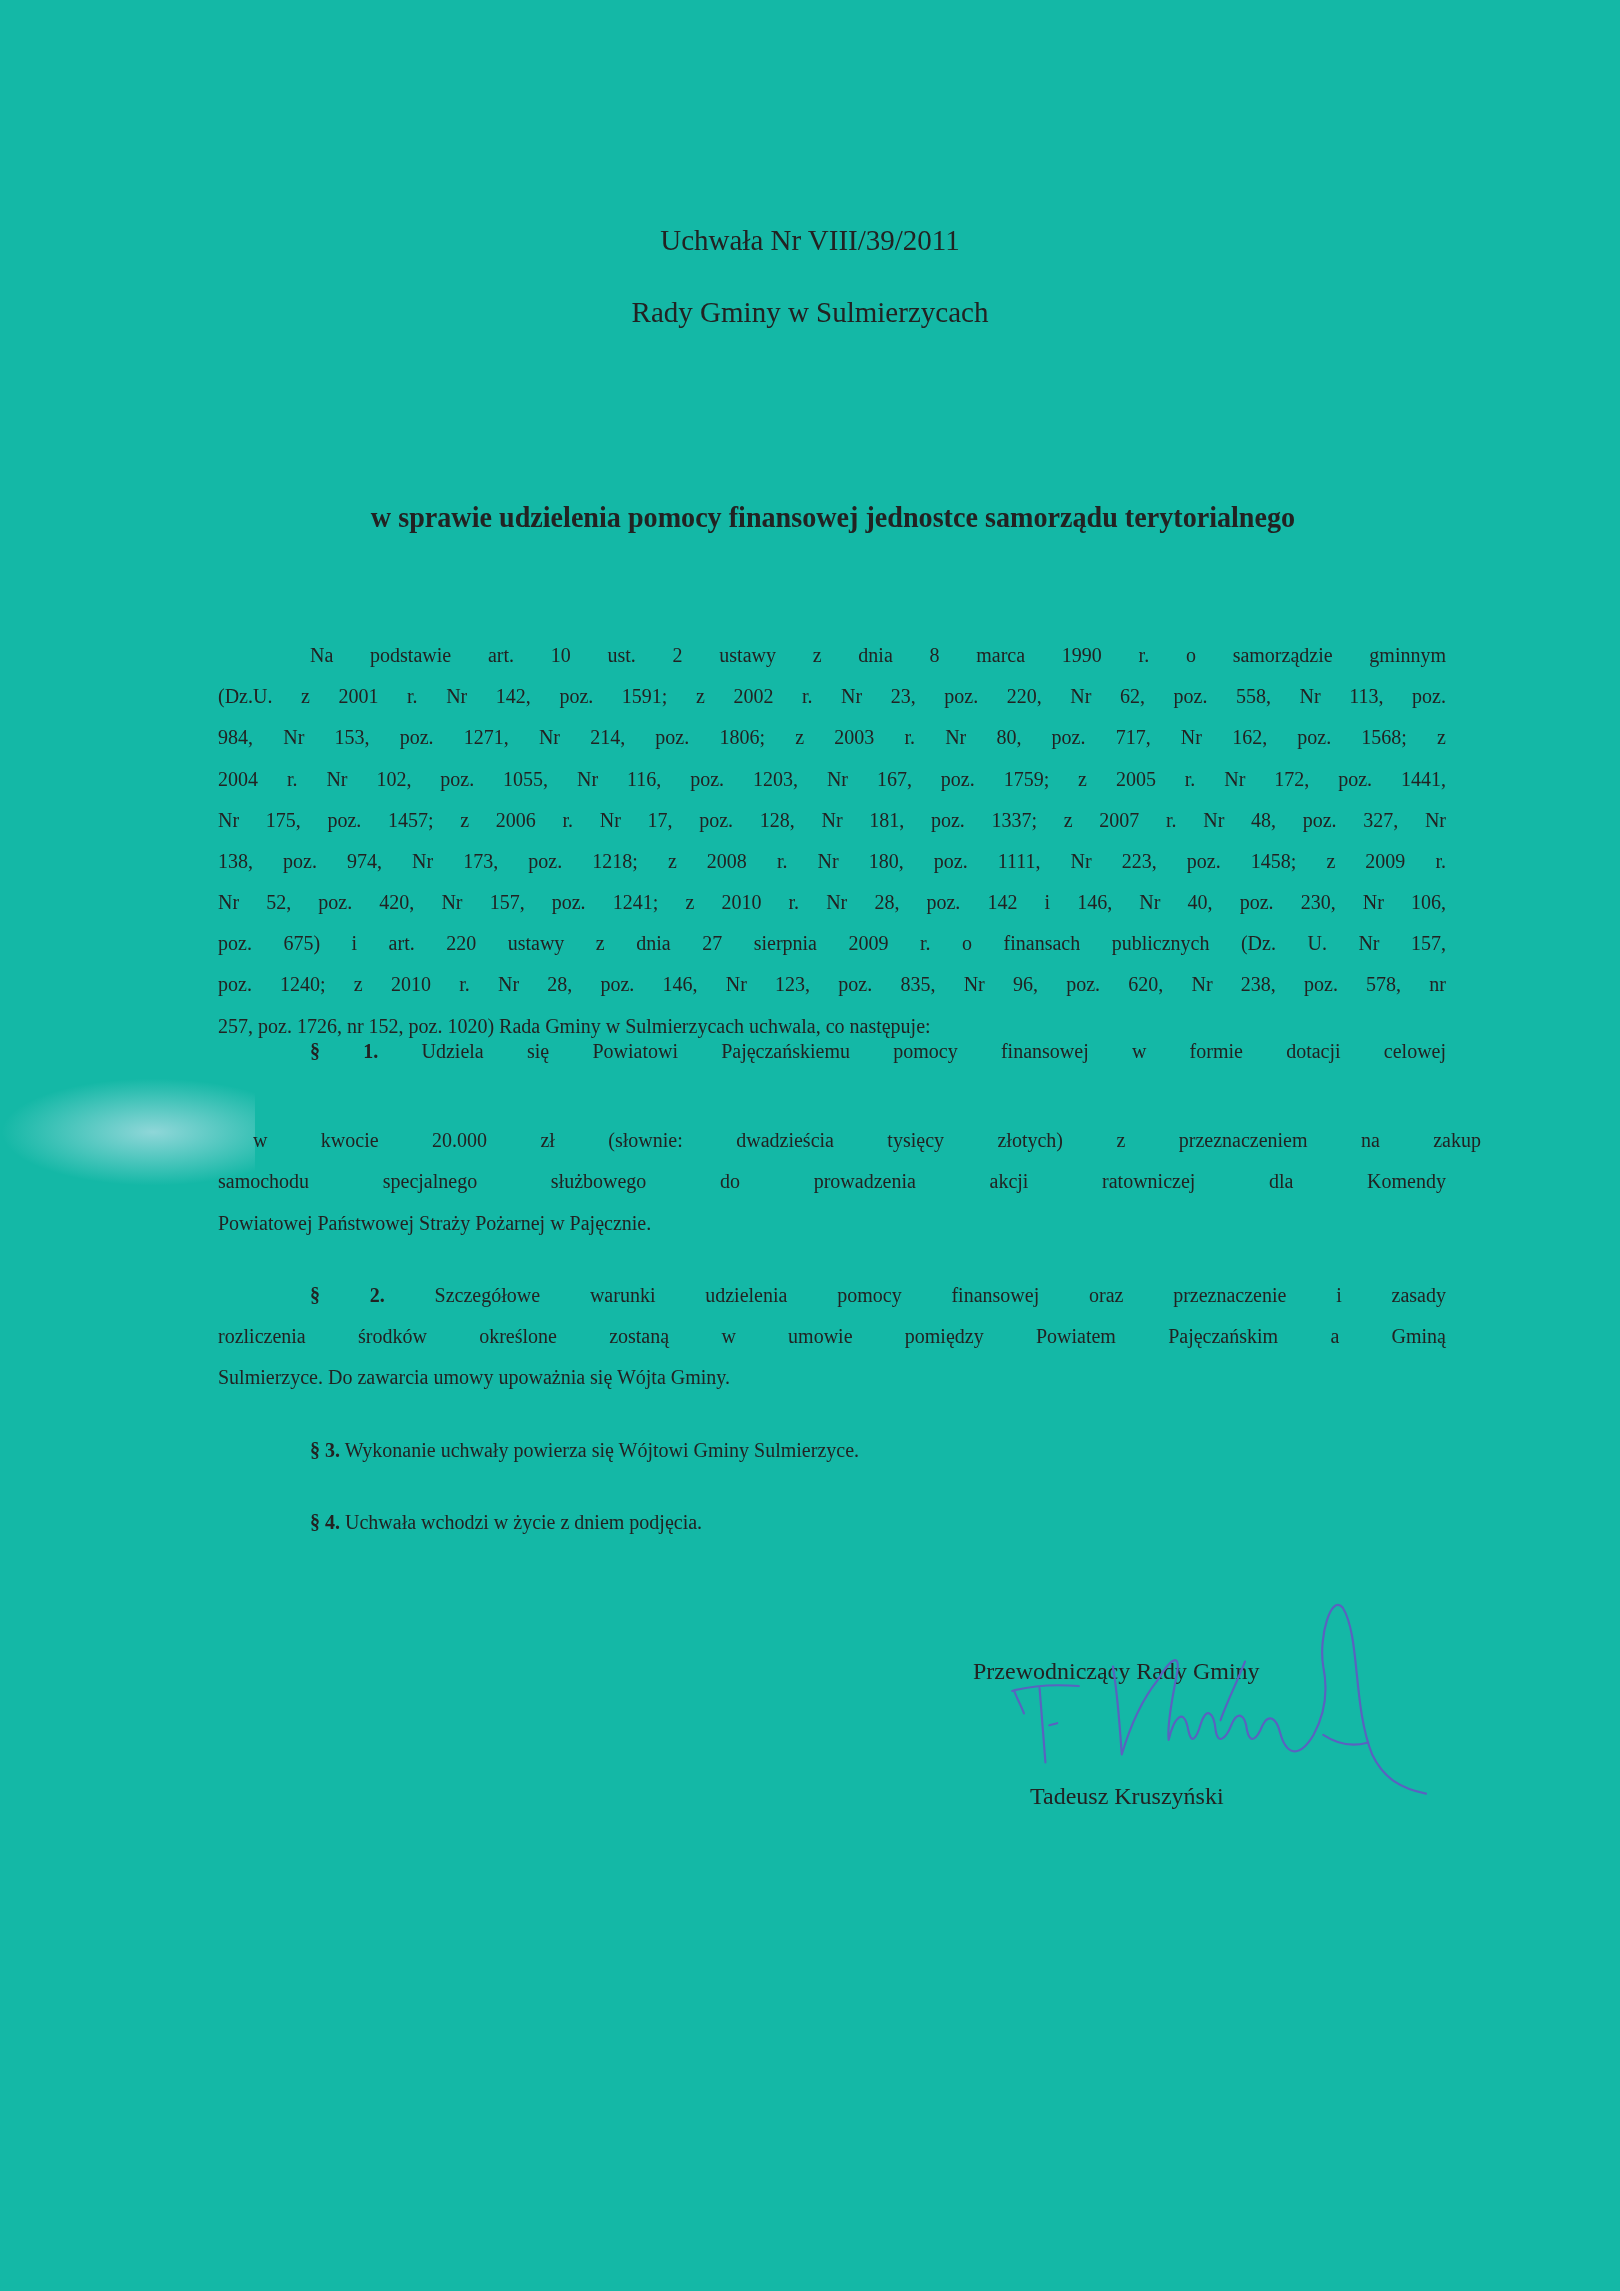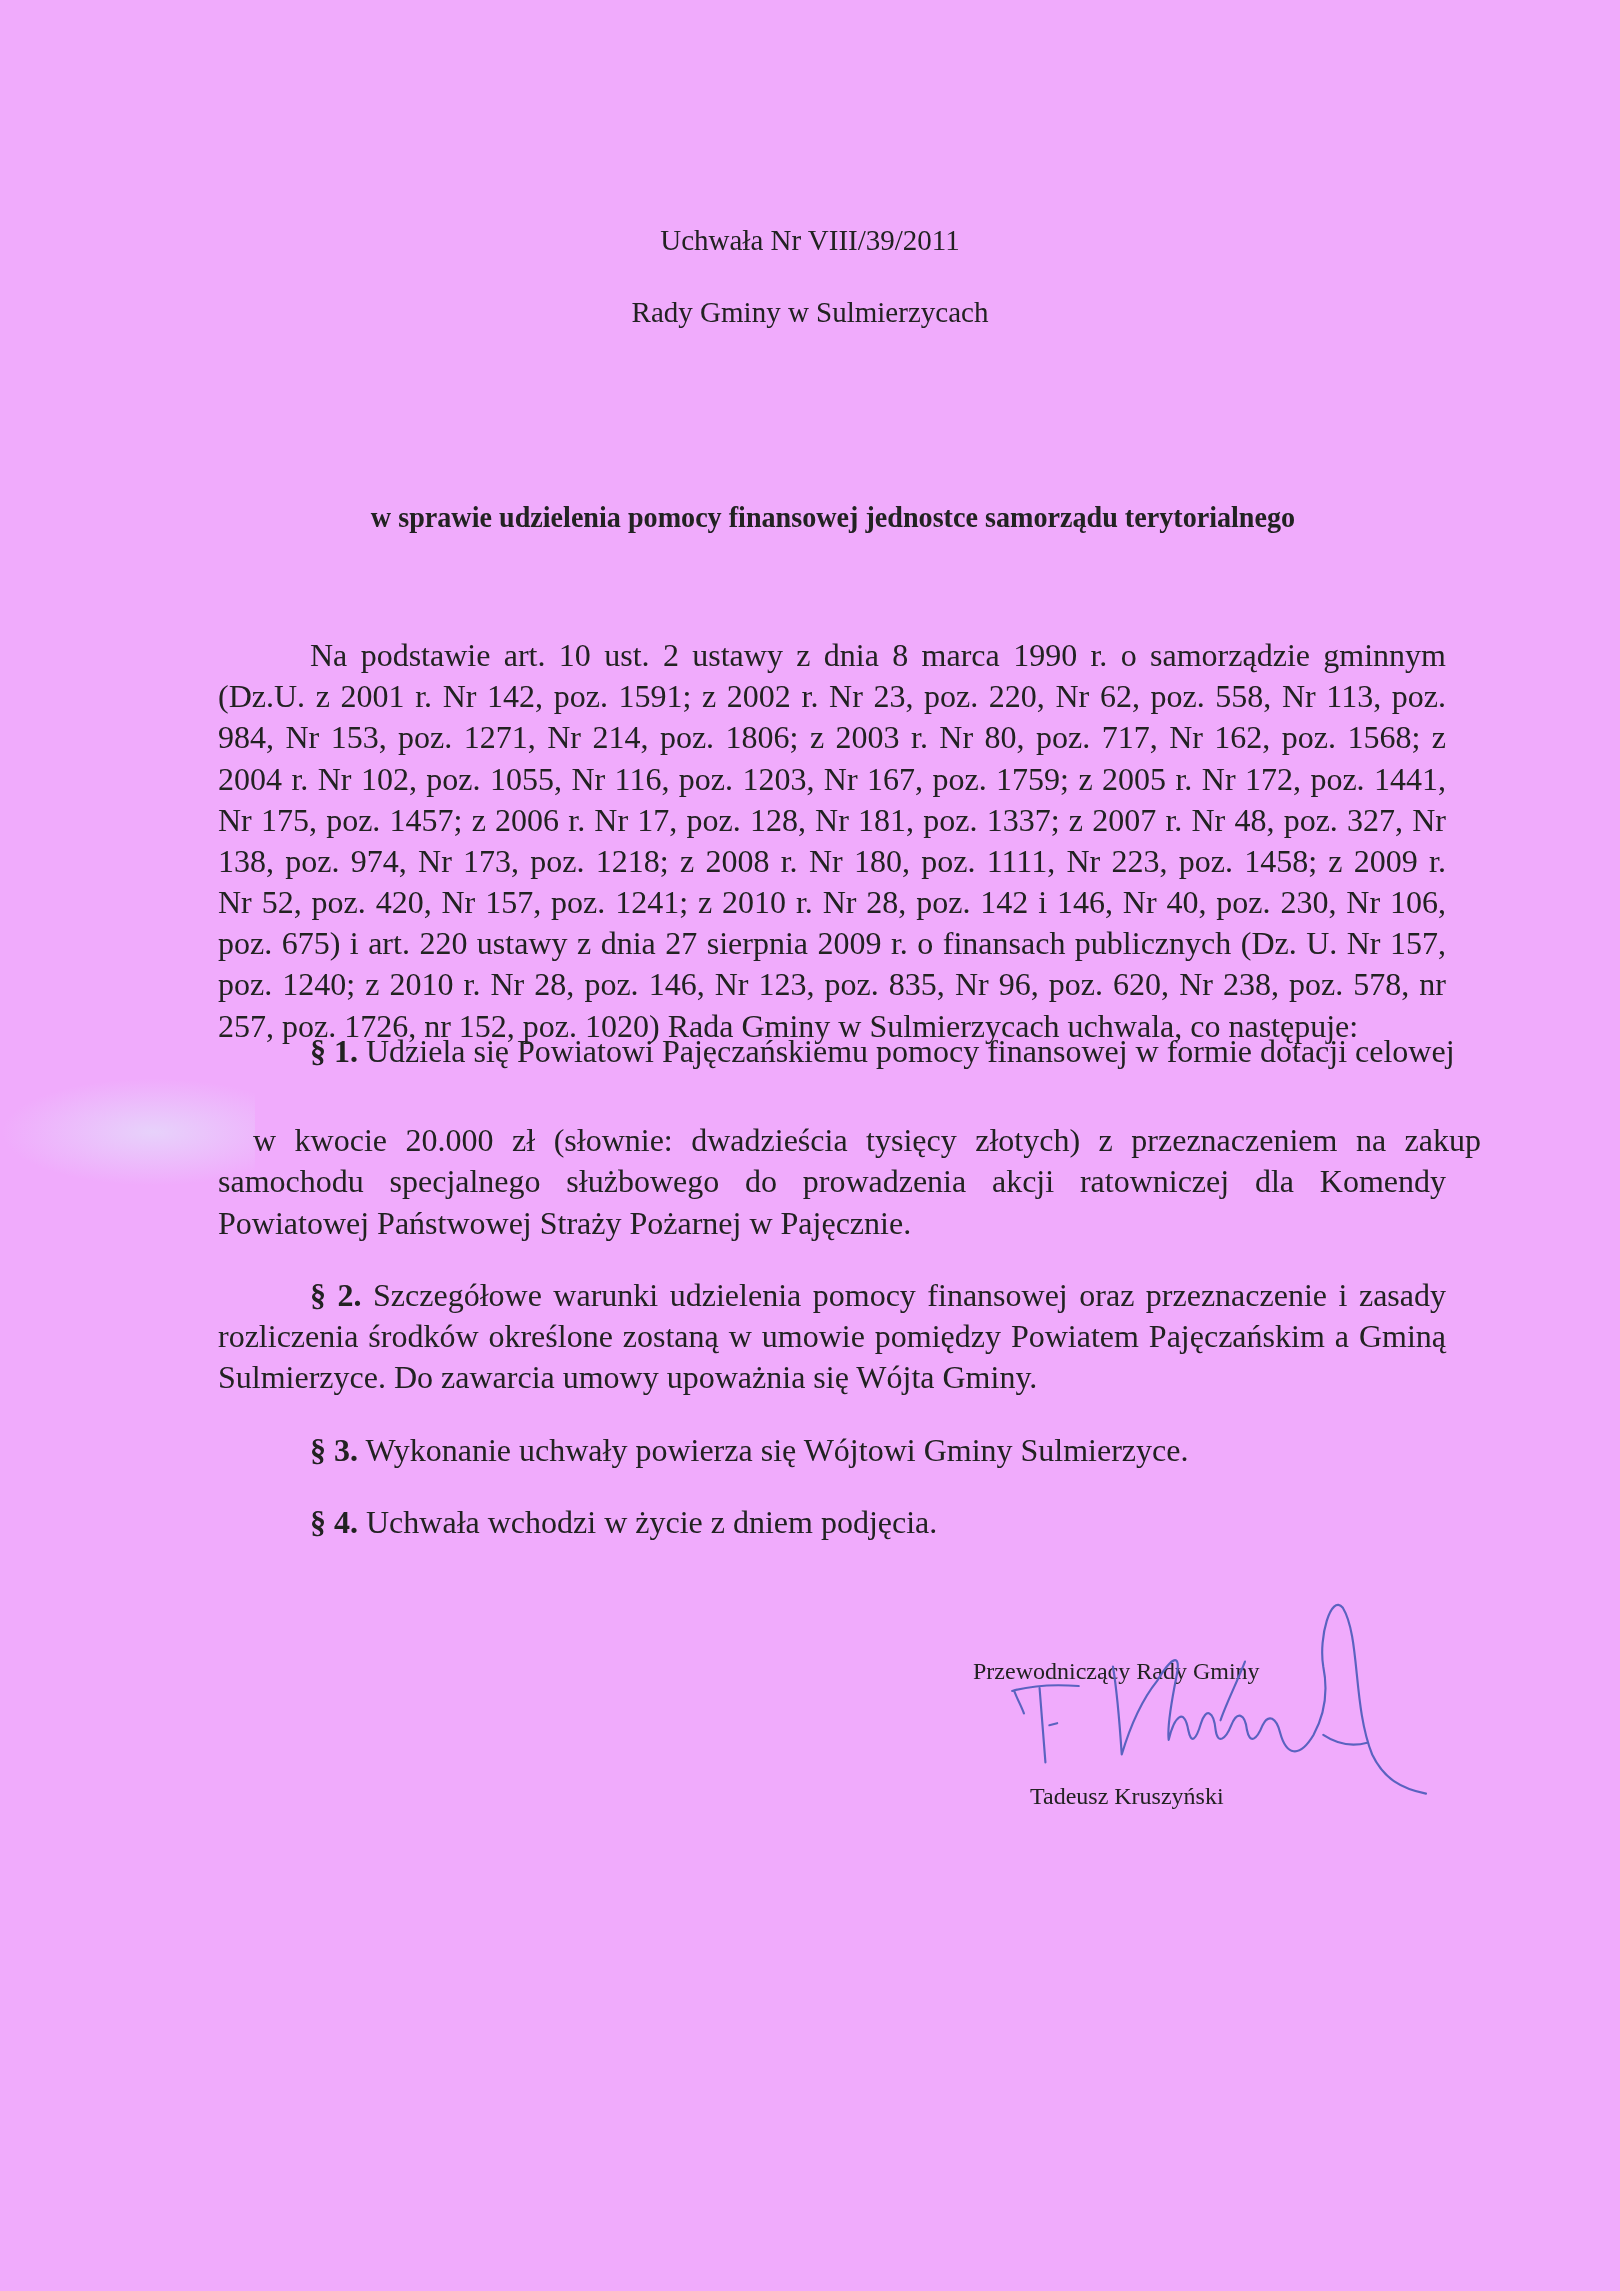--- a/index.html
+++ b/index.html
@@ -1,21 +1,21 @@
 <!DOCTYPE html>
 <html><head>
   <meta charset="utf-8">
   <style>
     html, body { margin: 0; padding: 0; background: #ffffff; }
     body { width: 1620px; height: 2292px; position: relative; overflow: hidden; }
-    .page { position: absolute; left: 0; top: 0; width: 1620px; height: 2292px; background: #f0abfc; }
+    .page { position: absolute; left: 0; top: 0; width: 1620px; height: 2292px; background: #14b8a6; }
     .serif { font-family: "Liberation Serif", "DejaVu Serif", serif; color: #222; }
     .center-line { position: absolute; left: 0; width: 1620px; text-align: center; font-size: 29px; line-height: 35px; white-space: nowrap; }
     .subject { position: absolute; left: 284px; width: 1098px; text-align: center; font-size: 29px; font-weight: bold; line-height: 35px; white-space: nowrap; transform: scaleX(0.97); }
-    .body-line { position: absolute; left: 218px; width: 1228px; font-size: 32px; line-height: 35px; white-space: nowrap; text-align: justify; text-align-last: justify; }
+    .body-line { position: absolute; left: 218px; width: 1228px; font-size: 20px; line-height: 35px; white-space: nowrap; text-align: justify; text-align-last: justify; }
     .body-line.last { text-align-last: left; }
     .body-line.indent { left: 310px; width: 1136px; }
     .para-mark { font-weight: bold; }
     .sig-line { position: absolute; font-size: 24px; line-height: 35px; white-space: nowrap; }
     .signature { position: absolute; left: 1000px; top: 1598px; width: 490px; height: 225px; }
     .scan-smudge { position: absolute; left: 0; top: 1078px; width: 255px; height: 108px; background: radial-gradient(ellipse at 60% 50%, rgba(225,235,250,0.6), rgba(255,255,255,0) 70%); }
   </style>
 </head>
 <body>
 

